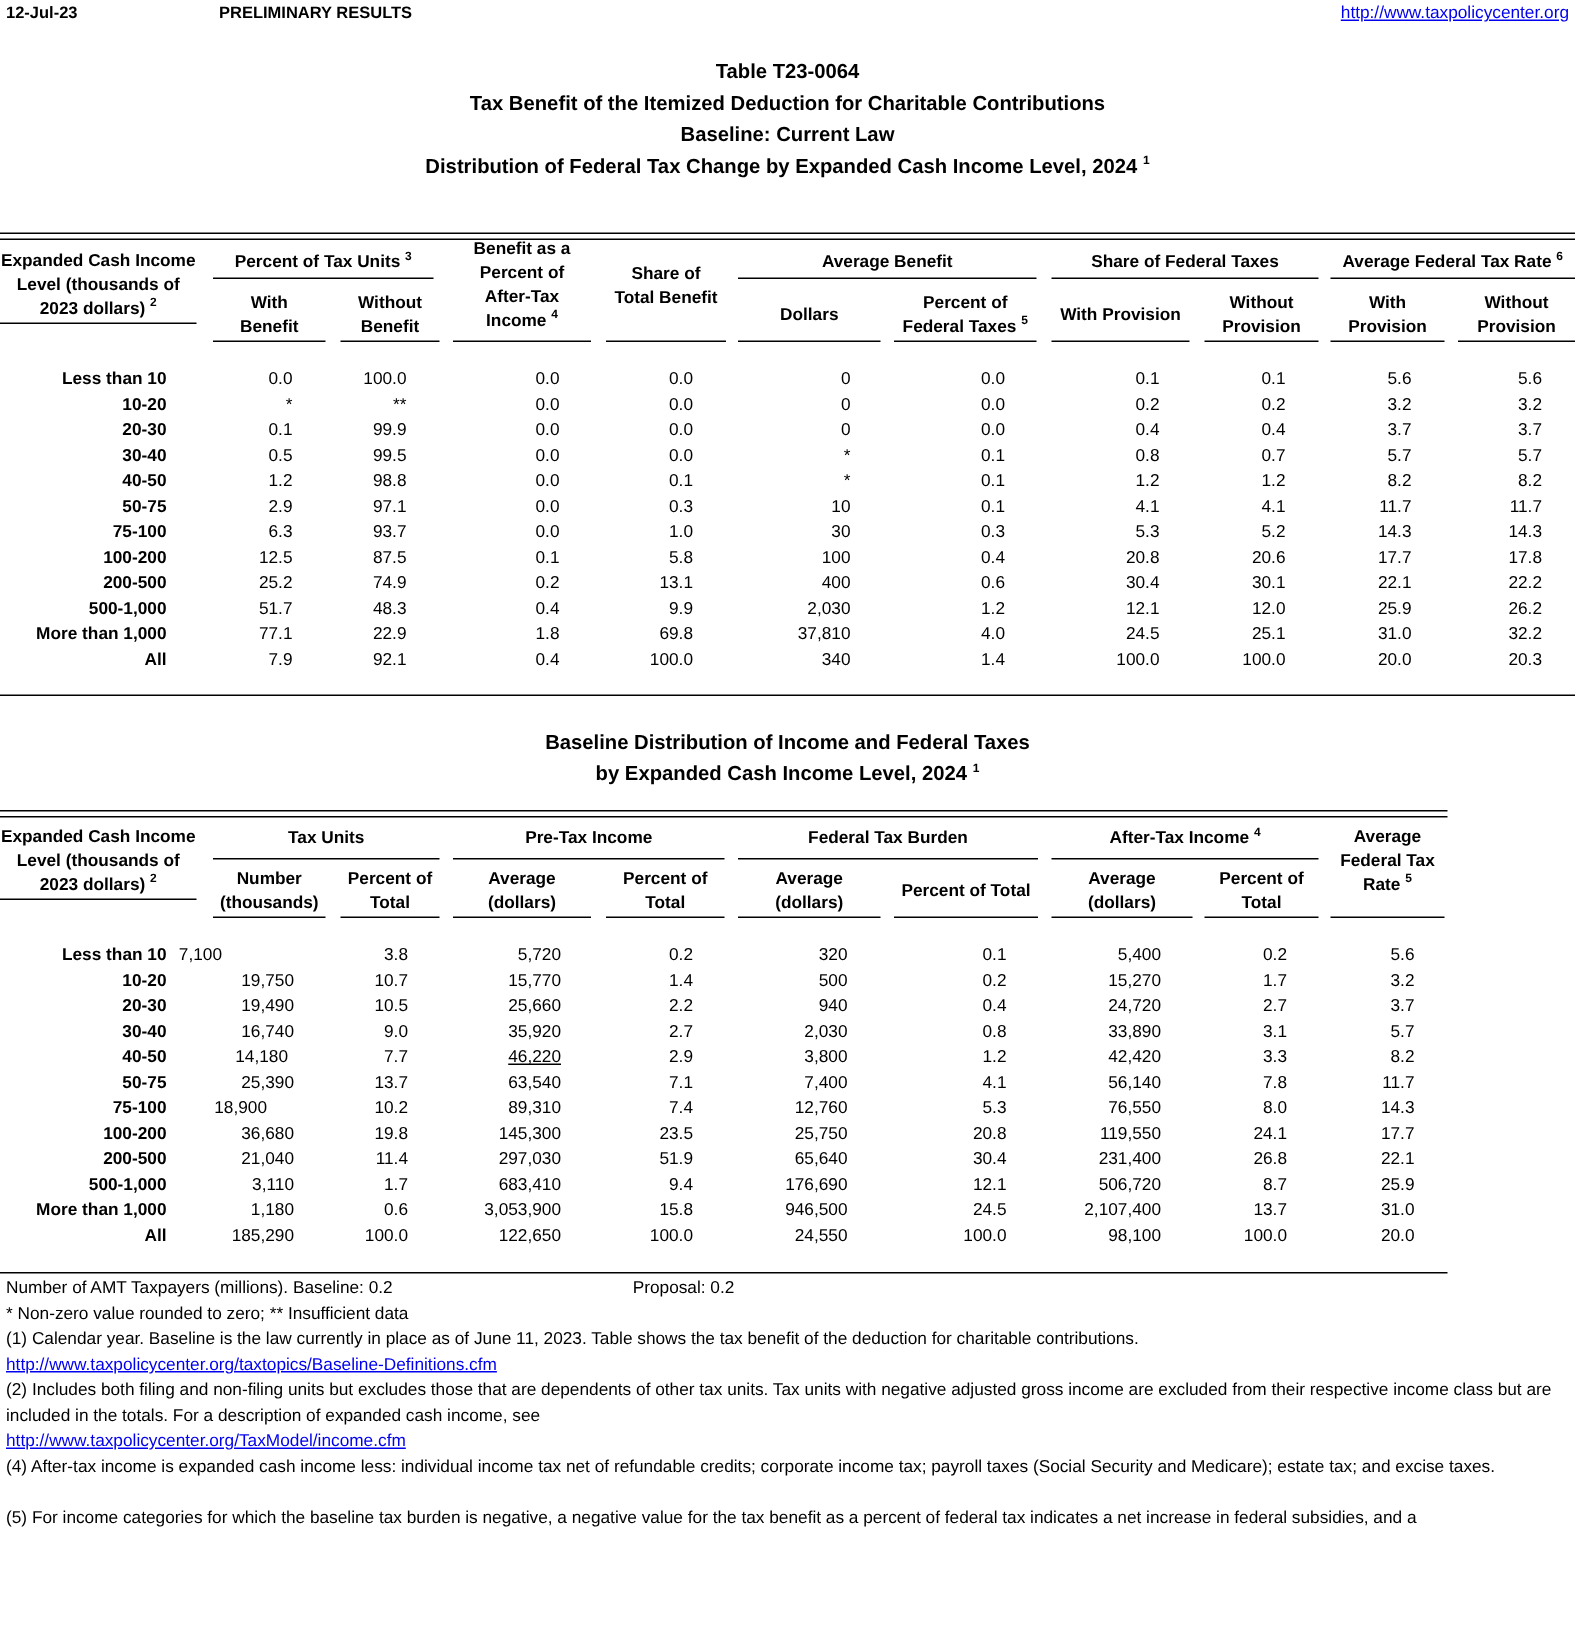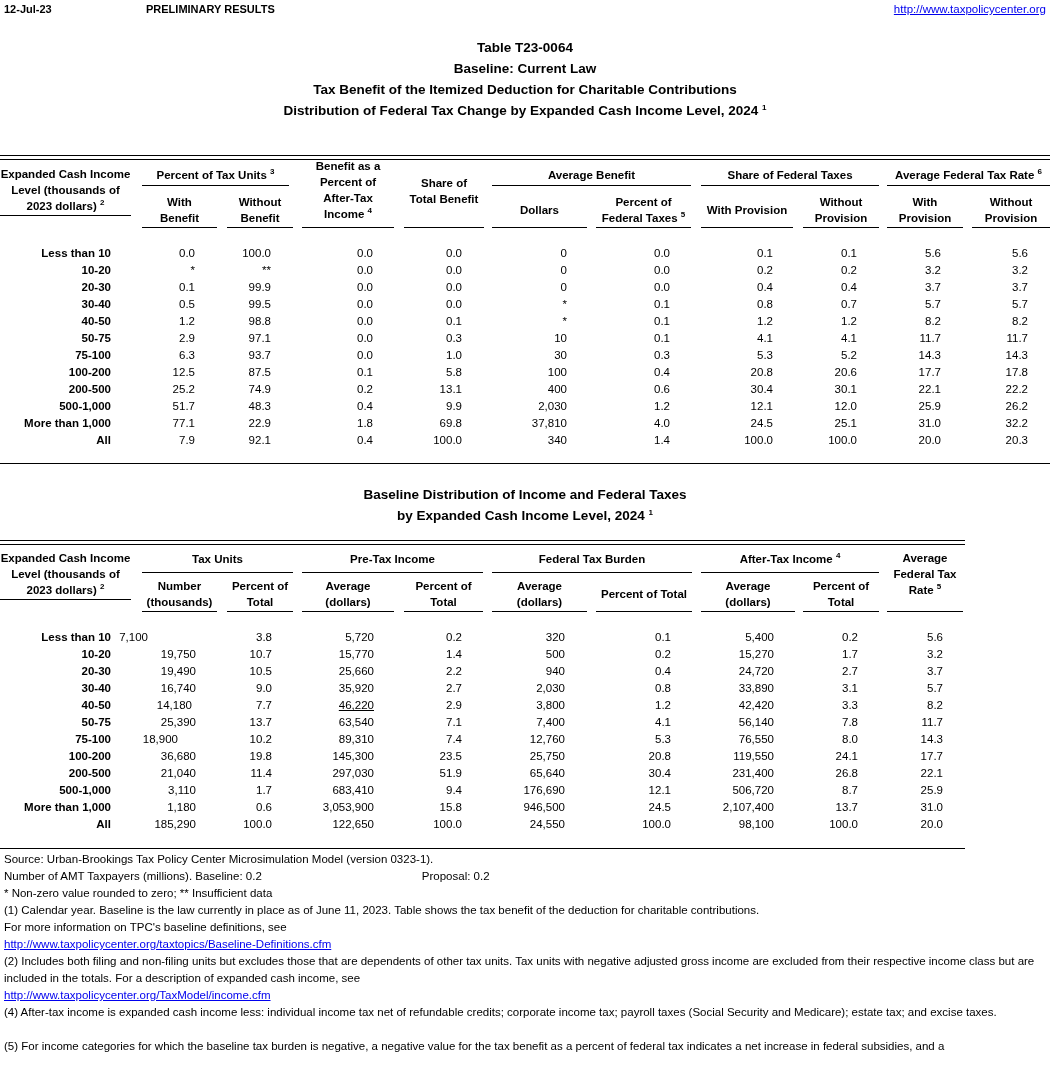--- a/index.html
+++ b/index.html
@@ -37,22 +37,22 @@
 <body>
 
 <div class="topbar">
   <span class="date">12-Jul-23</span>
   <span class="prelim">PRELIMINARY RESULTS</span>
   <a class="url">http://www.taxpolicycenter.org</a>
 </div>
 
 <div class="titles">
   <div>Table T23-0064</div>
+  <div>Tax Benefit of the Itemized Deduction for Charitable Contributions</div>
   <div>Baseline: Current Law</div>
-  <div>Tax Benefit of the Itemized Deduction for Charitable Contributions</div>
   <div><span>Distribution of Federal Tax Change by Expanded Cash Income Level, 2024</span> <sup>1</sup></div>
 </div>
 
 <div class="dbl" style="top:155px; width:1050px;"></div>
 
 <div id="t1h">
   <div class="hdr ul" style="left:0; top:166px; width:131px; height:49px;">
     <div>Expanded Cash Income</div>
     <div>Level (thousands of</div>
     <div><span>2023 dollars)</span> <sup>2</sup></div>
@@ -454,24 +454,22 @@
       <span style="right: 485px;">24,550</span>
       <span style="right: 379px;">100.0</span>
       <span style="right: 276px;">98,100</span>
       <span style="right: 192px;">100.0</span>
       <span style="right: 107px;">20.0</span>
     </div>
   </div>
 <div class="hline" style="top:848px; width:965px;"></div>
 
 <div class="notes">
-  <div>Source: Urban-Brookings Tax Policy Center Microsimulation Model (version 0323-1).</div>
   <div><span>Number of AMT Taxpayers (millions).  Baseline: 0.2</span><span style="display:inline-block; width:160px;"></span><span>Proposal: 0.2</span></div>
   <div>* Non-zero value rounded to zero; ** Insufficient data</div>
   <div>(1) Calendar year. Baseline is the law currently in place as of June 11, 2023. Table shows the tax benefit of the deduction for charitable contributions.</div>
-  <div>For more information on TPC's baseline definitions, see</div>
   <div><a>http://www.taxpolicycenter.org/taxtopics/Baseline-Definitions.cfm</a></div>
   <div>(2) Includes both filing and non-filing units but excludes those that are dependents of other tax units. Tax units with negative adjusted gross income are excluded from their respective income class but are included in the totals. For a description of expanded cash income, see</div>
   <div><a>http://www.taxpolicycenter.org/TaxModel/income.cfm</a></div>
   <div>(4) After-tax income is expanded cash income less: individual income tax net of refundable credits; corporate income tax; payroll taxes (Social Security and Medicare); estate tax; and excise taxes.</div>
   <div style="height:17px;"></div>
   <div>(5) For income categories for which the baseline tax burden is negative, a negative value for the tax benefit as a percent of federal tax indicates a net increase in federal subsidies, and a</div>
 </div>
 
 </body></html>

